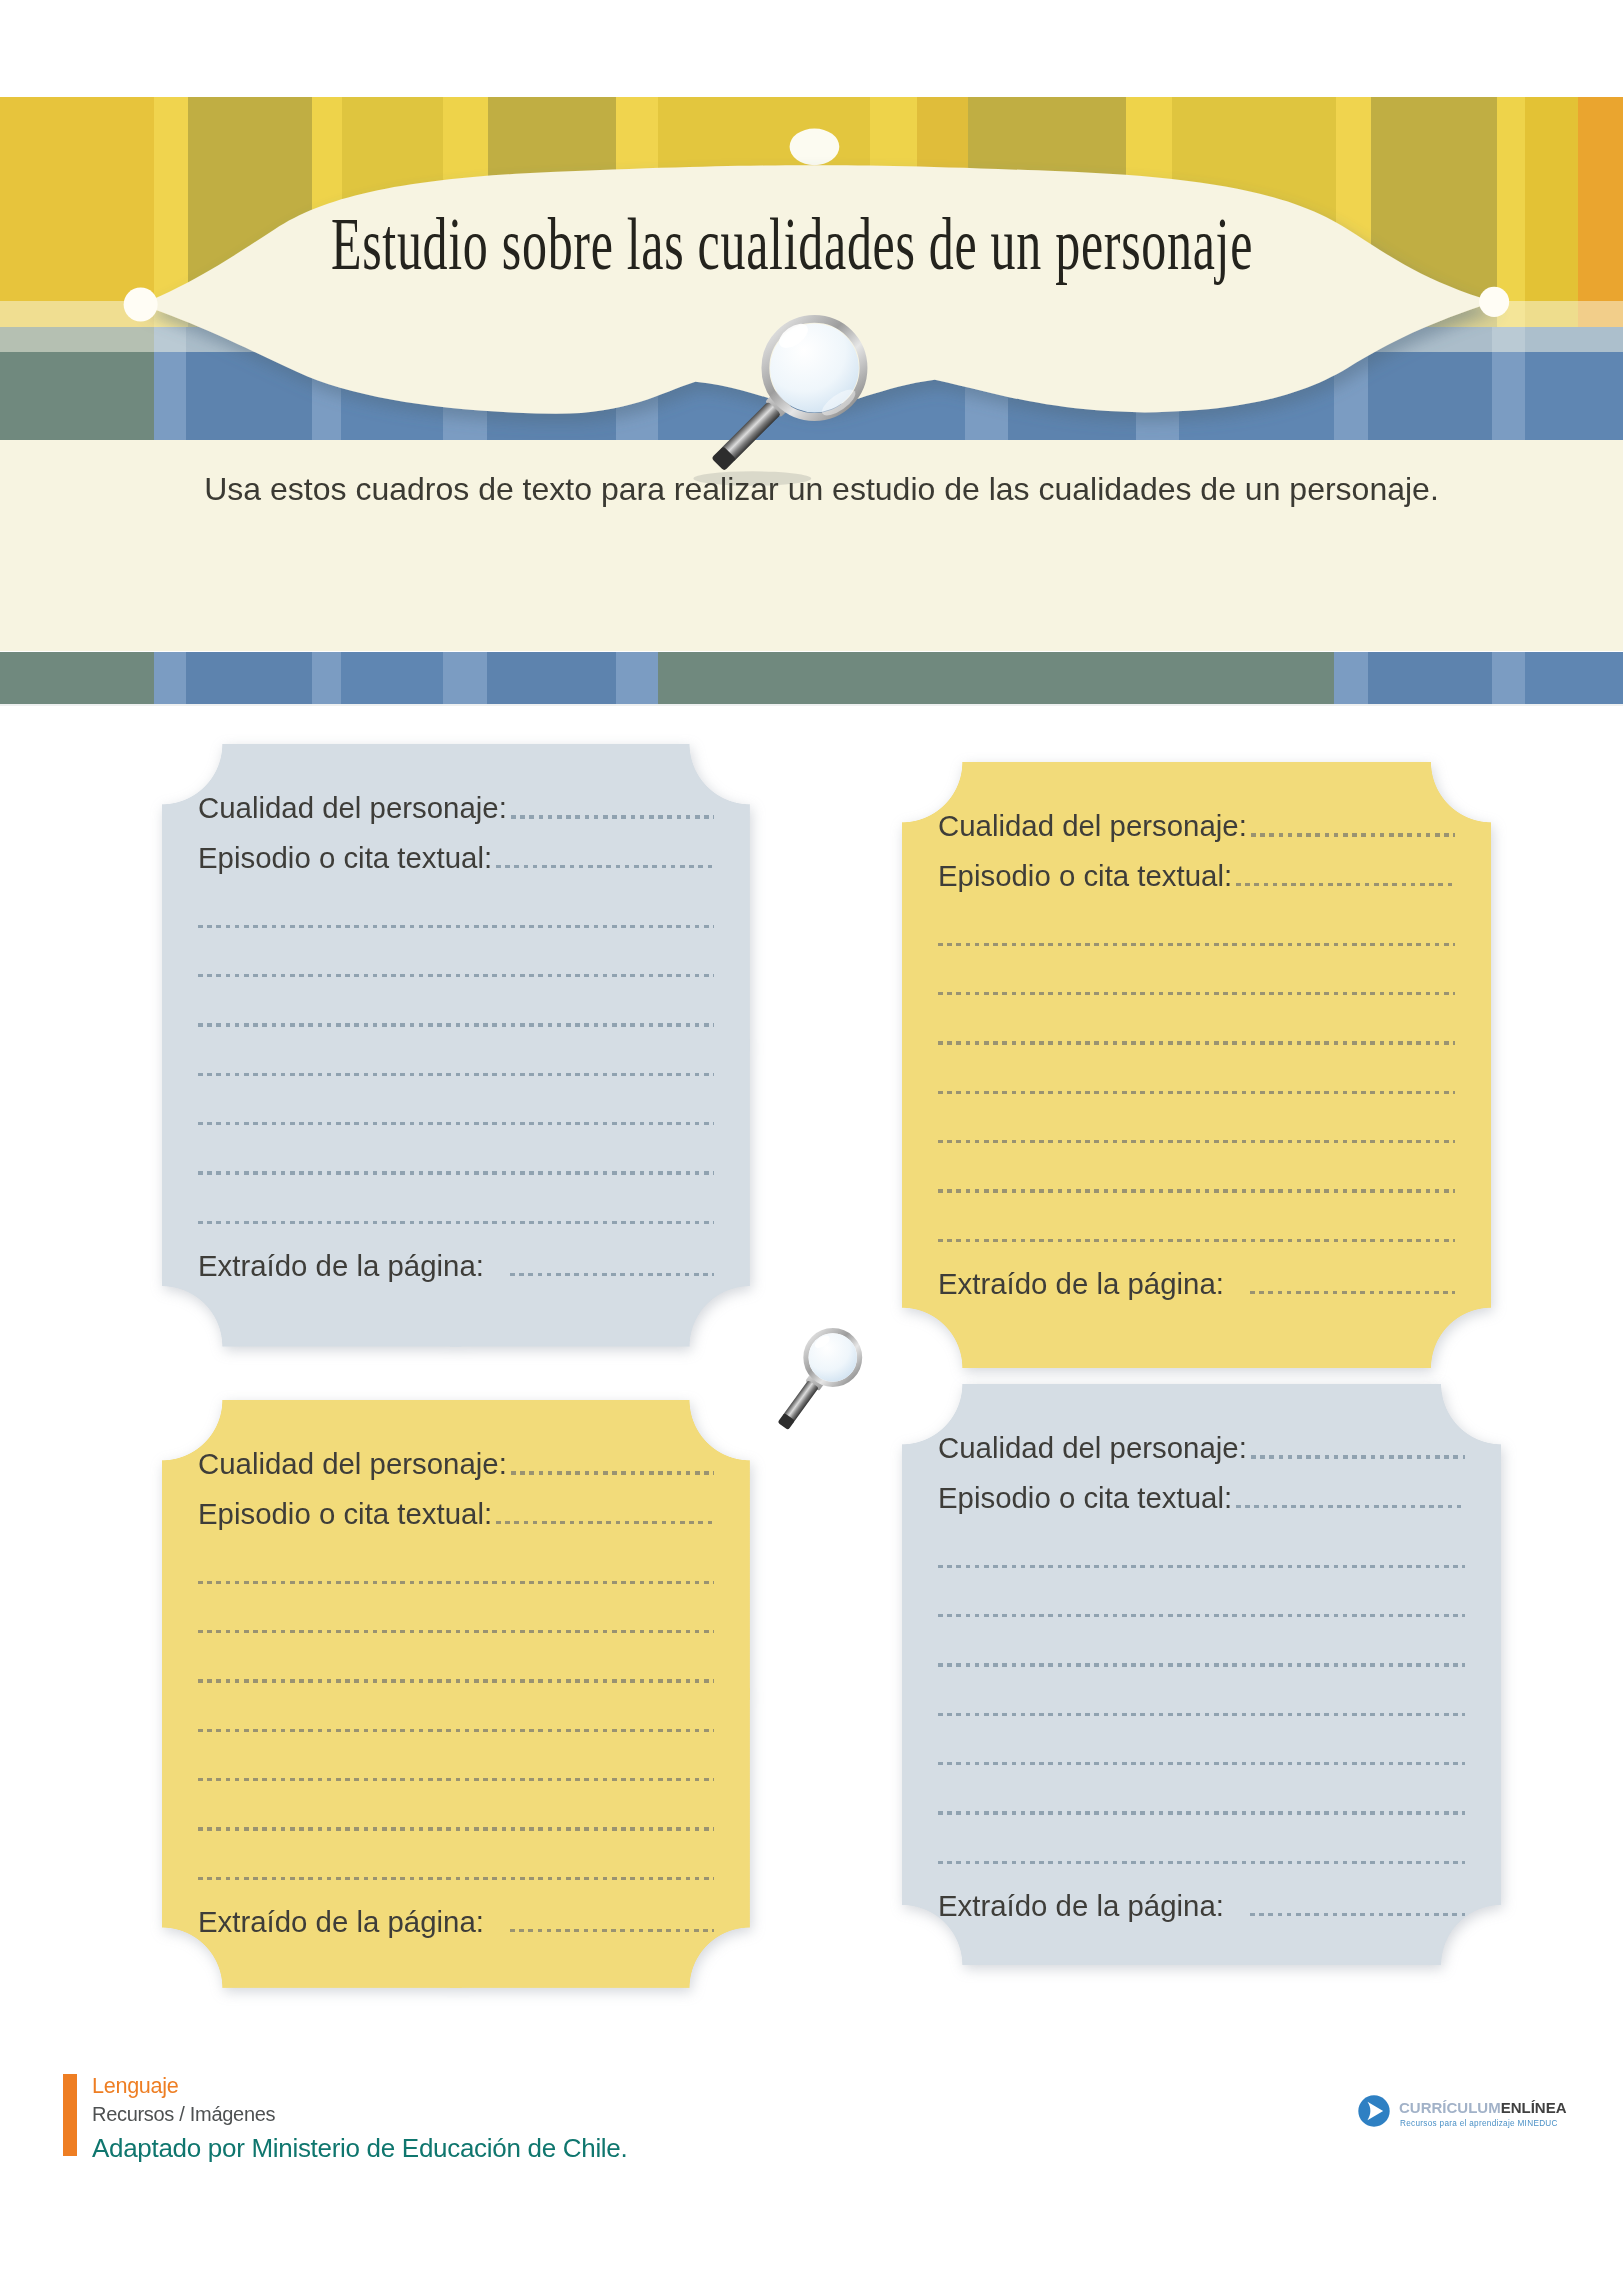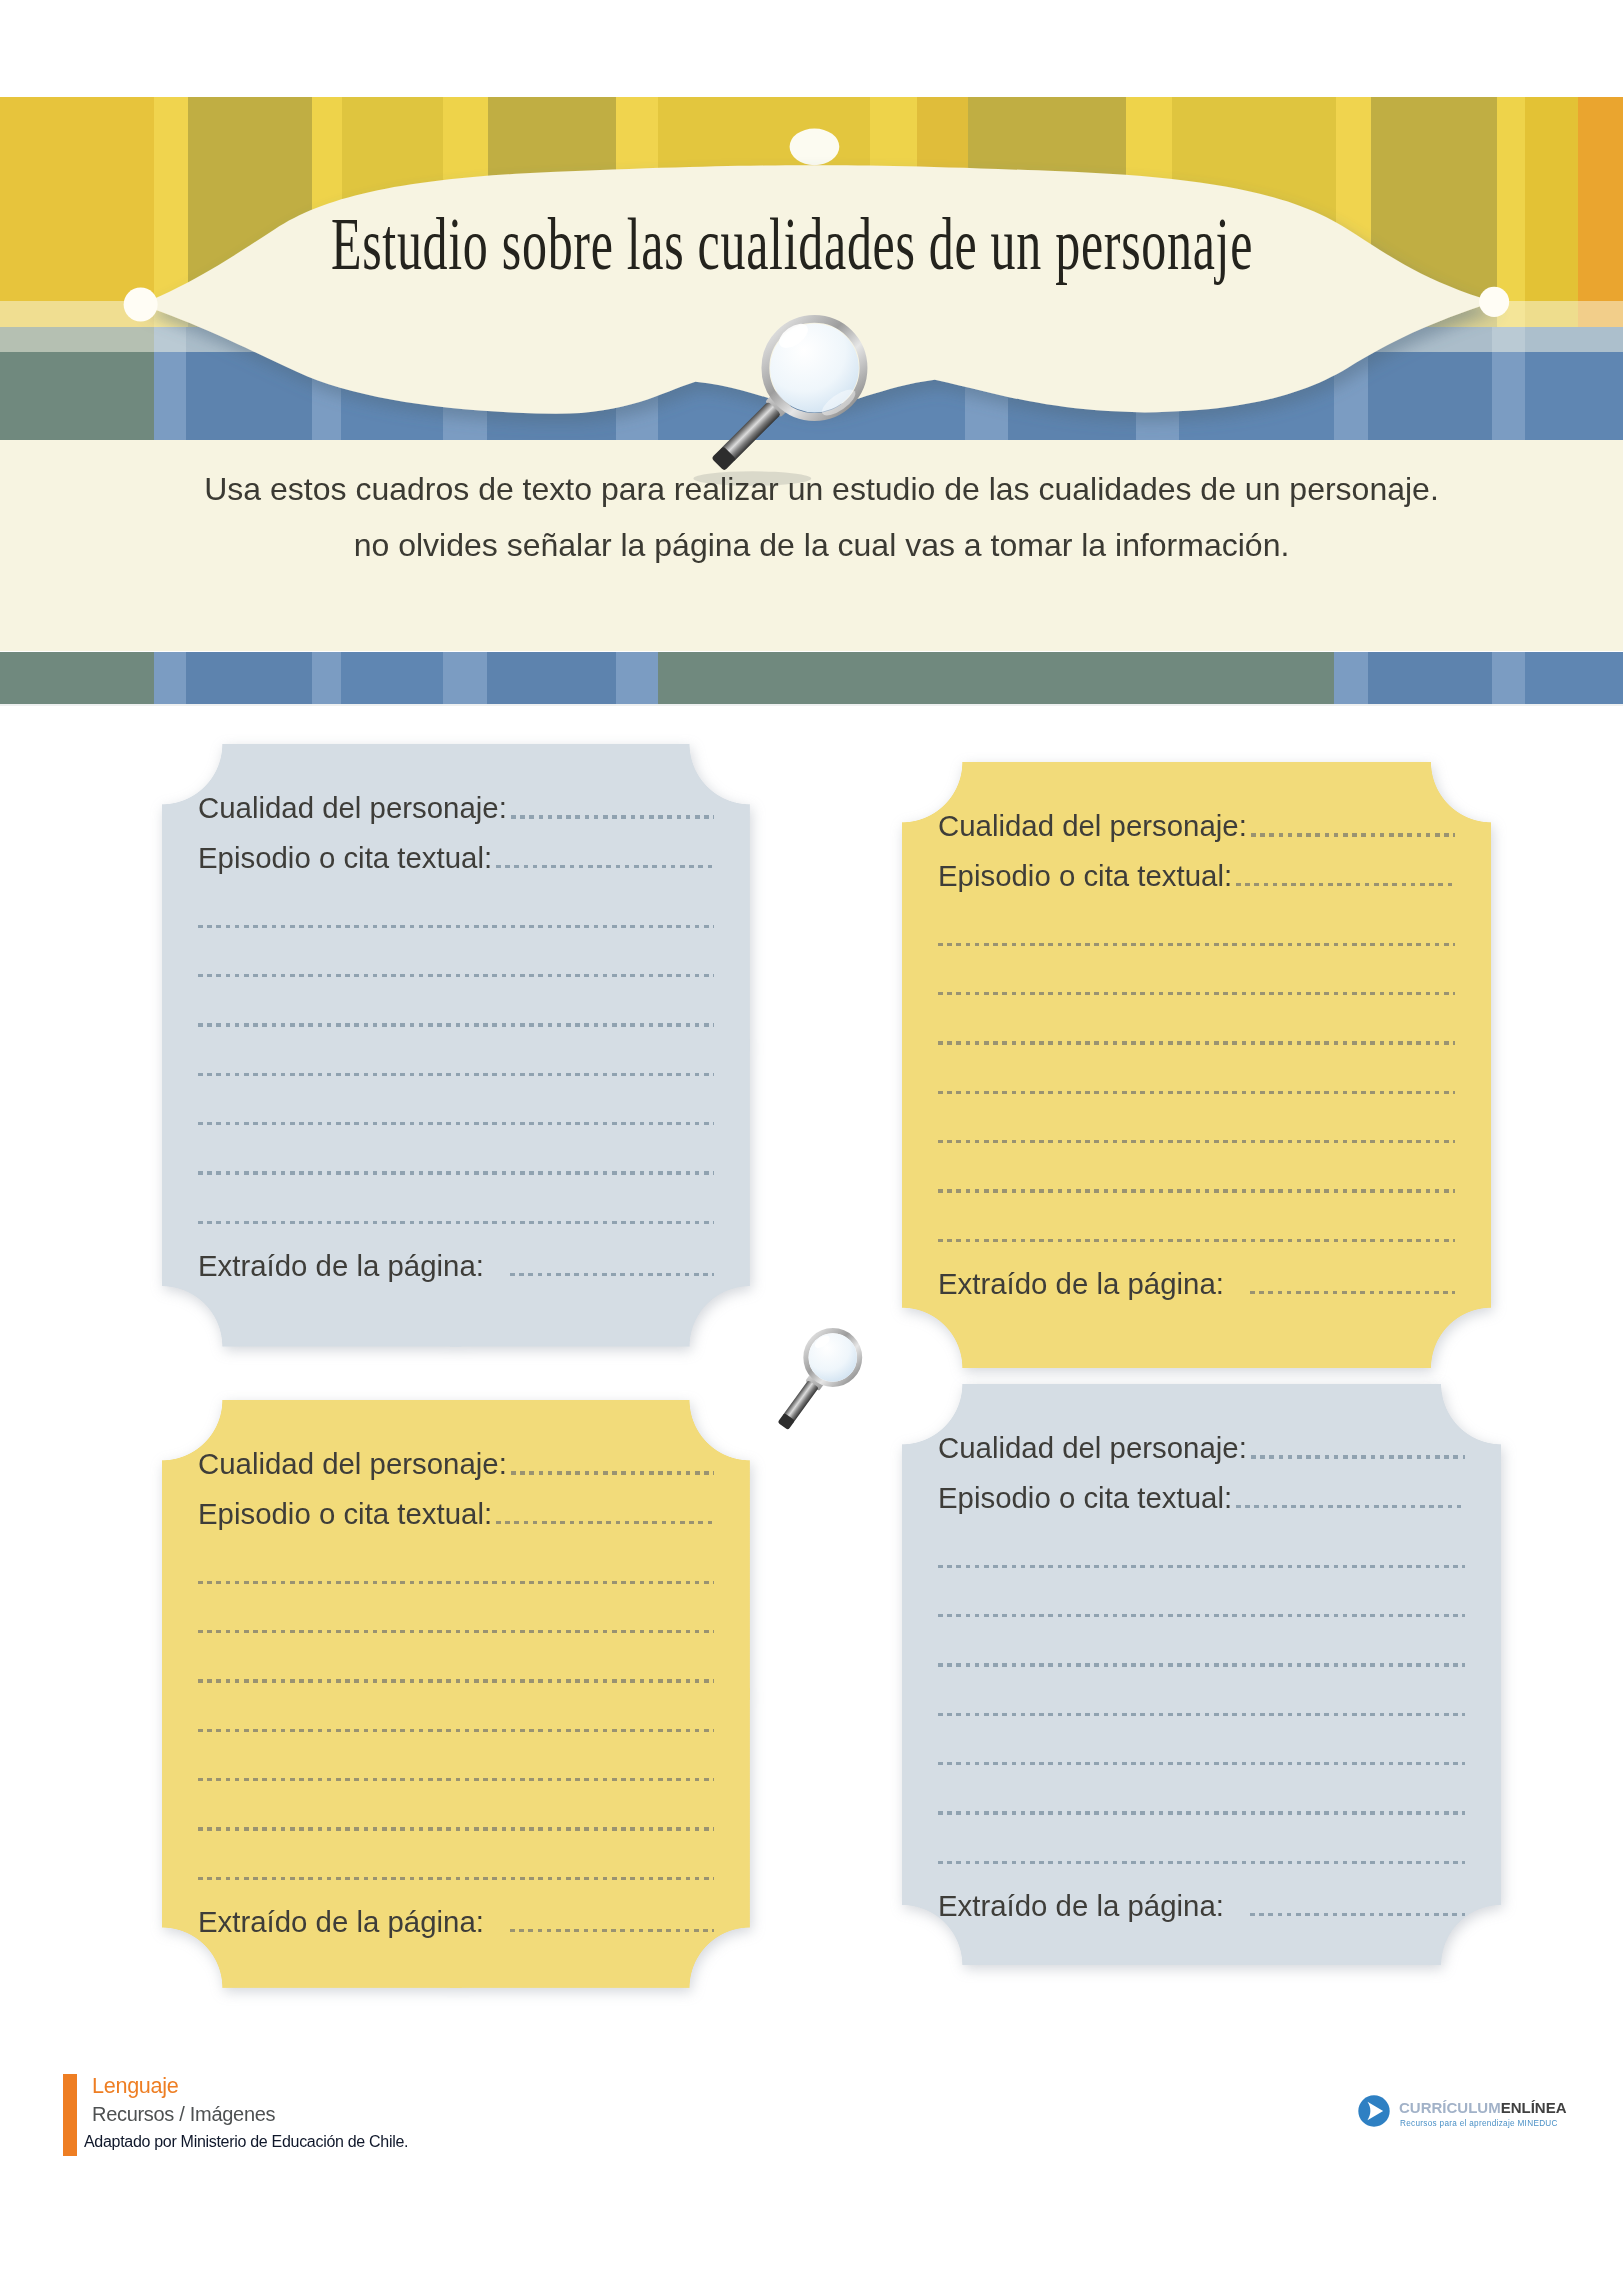--- a/index.html
+++ b/index.html
@@ -85,21 +85,21 @@
     height:3.3px;margin-top:46px;
     background:repeating-linear-gradient(to right,var(--dc) 0 4.6px,transparent 4.6px 9.2px);
   }
   .wline:first-child{margin-top:50px;}
   
   #divider-svg{position:absolute;left:753px;top:1279px;width:170px;height:170px;pointer-events:none;}
   
   #footer-bar{position:absolute;left:63px;top:2074px;width:14.4px;height:82px;background:#ee7e23;}
   #footer-subject{position:absolute;left:92px;top:2073px;font-size:21.6px;font-weight:normal;color:#ee7e23;letter-spacing:-0.3px;}
   #footer-resource{position:absolute;left:92px;top:2103px;font-size:20px;color:#4e5152;letter-spacing:-0.3px;}
-  #footer-adapted{position:absolute;left:84px;top:2133px;font-size:16px;color:#0f172a;letter-spacing:-0.3px;}
+  #footer-adapted{position:absolute;left:92px;top:2133px;font-size:26px;color:#0f766e;letter-spacing:-0.3px;}
   #logo{position:absolute;left:1357px;top:2094px;width:262px;height:42px;}
   #logo-icon-svg{position:absolute;left:0;top:0;width:34px;height:34px;}
   #logo-name{position:absolute;left:42px;top:5.2px;font-size:15px;letter-spacing:0;white-space:nowrap;}
   #logo-name .p1{color:#a2b2c8;font-weight:bold;}
   #logo-name .p2{color:#404040;font-weight:bold;}
   #logo-tagline{position:absolute;left:43px;top:25px;font-size:8.2px;color:#4a90c6;letter-spacing:0.3px;white-space:nowrap;}
 </style>
 </head>
 <body>
 
@@ -175,21 +175,20 @@
       <circle cx="1245" cy="562" r="68" fill="url(#glassg)"></circle>
       <ellipse cx="1213" cy="513" rx="25" ry="14" fill="#ffffff" opacity="0.9" transform="rotate(-35 1213 513)"></ellipse>
       <ellipse cx="1282" cy="615" rx="30" ry="12" fill="#ffffff" opacity="0.45" transform="rotate(-35 1282 615)"></ellipse>
     </g>
   </svg>
 
   <div id="page-title">Estudio sobre las cualidades de un personaje</div>
 
   <div id="instructions">
     <div>Usa estos cuadros de texto para realizar un estudio de las cualidades de un personaje.</div>
-    <div>no olvides señalar la página de la cual vas a tomar la información.</div>
   </div>
 
   <div class="tbox gray" id="box-1">
     <div class="tbox-inner">
       <div class="lbl-row">
         <span>Cualidad del personaje:</span>
         <span class="dots"></span>
       </div>
       <div class="lbl-row">
         <span>Episodio o cita textual:</span>

